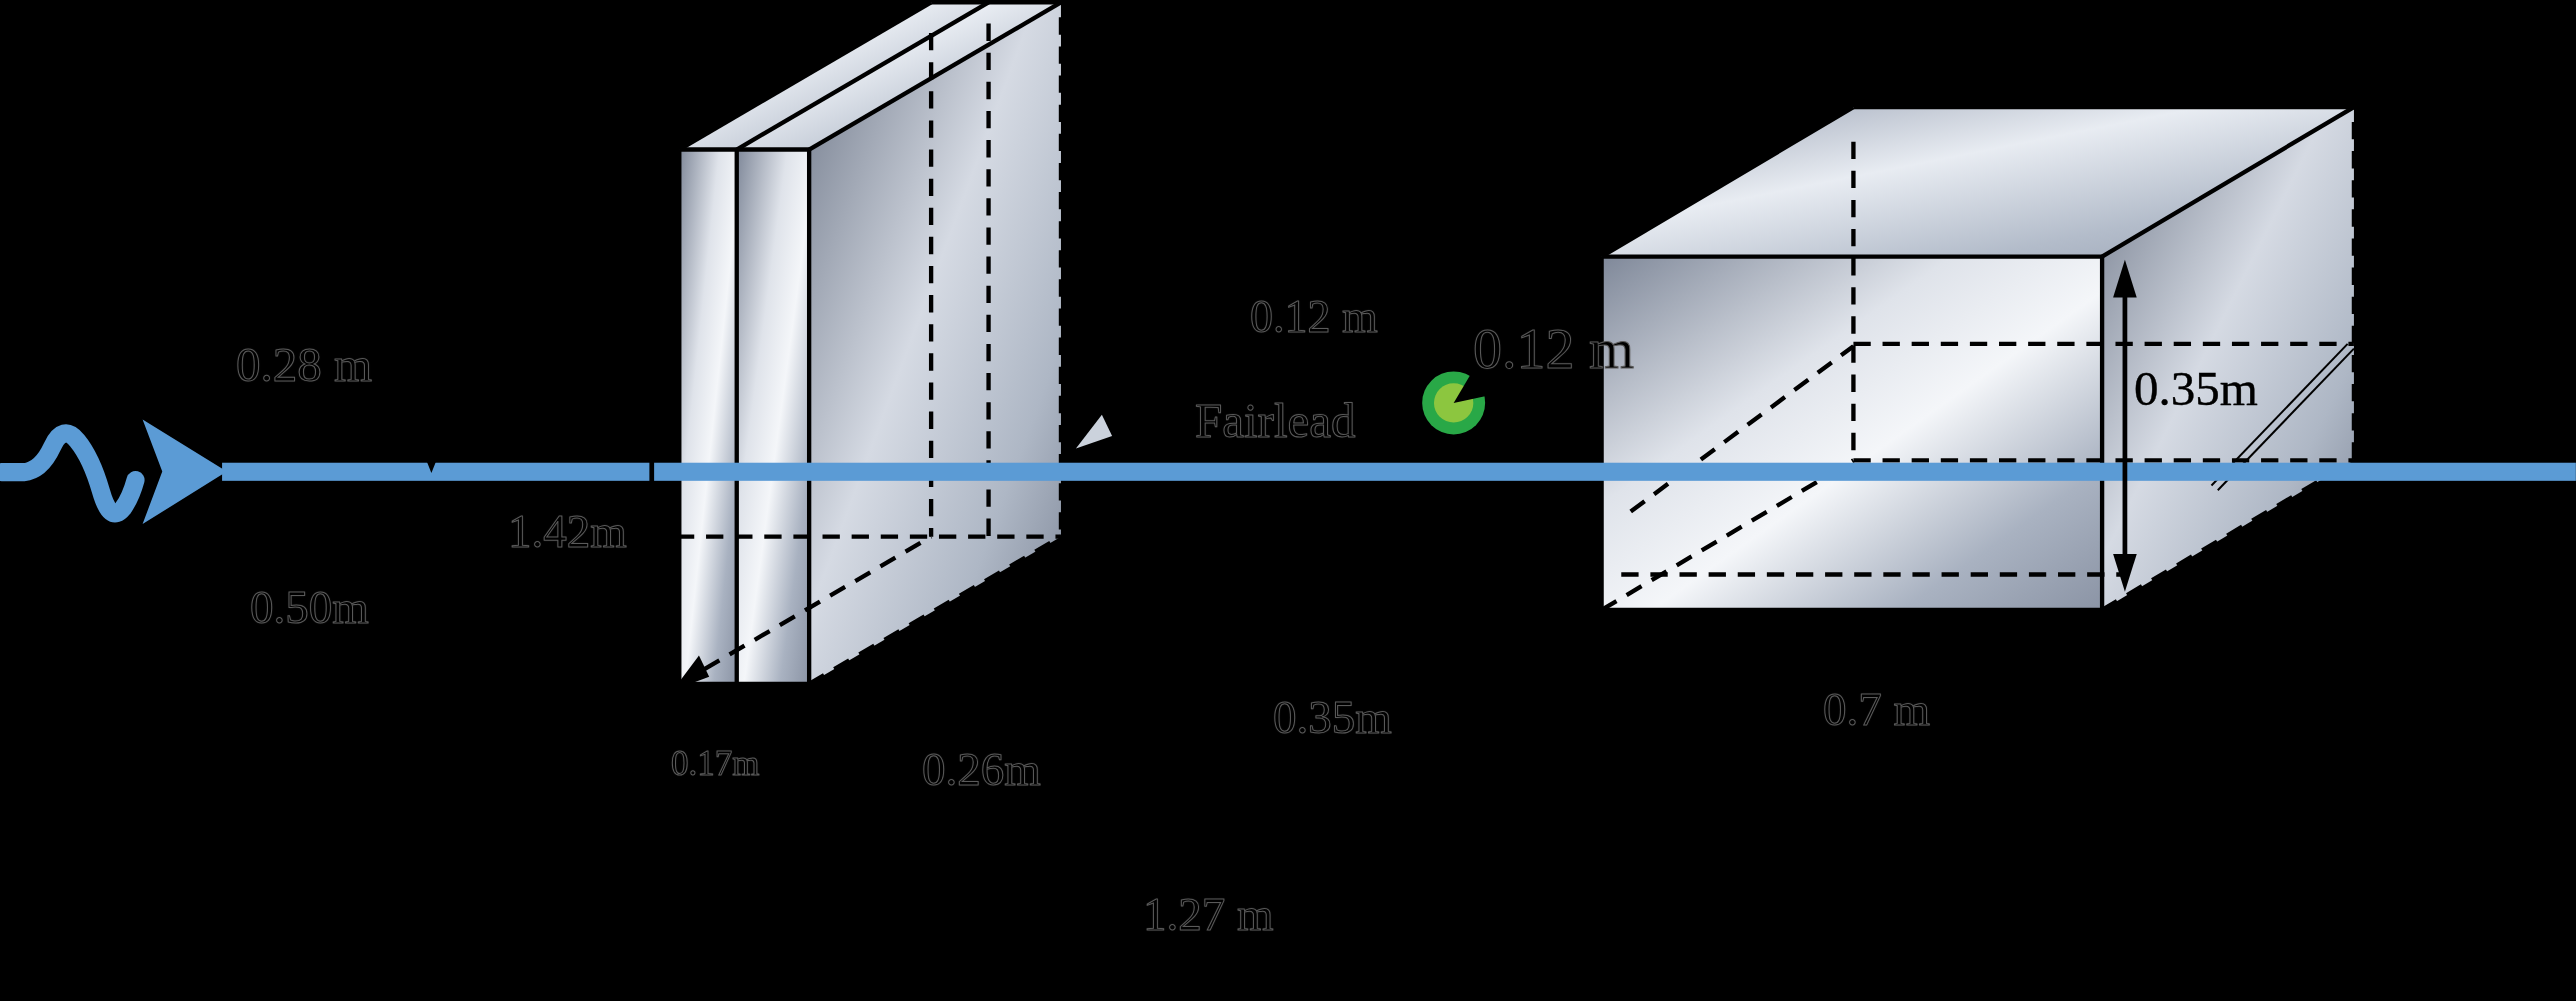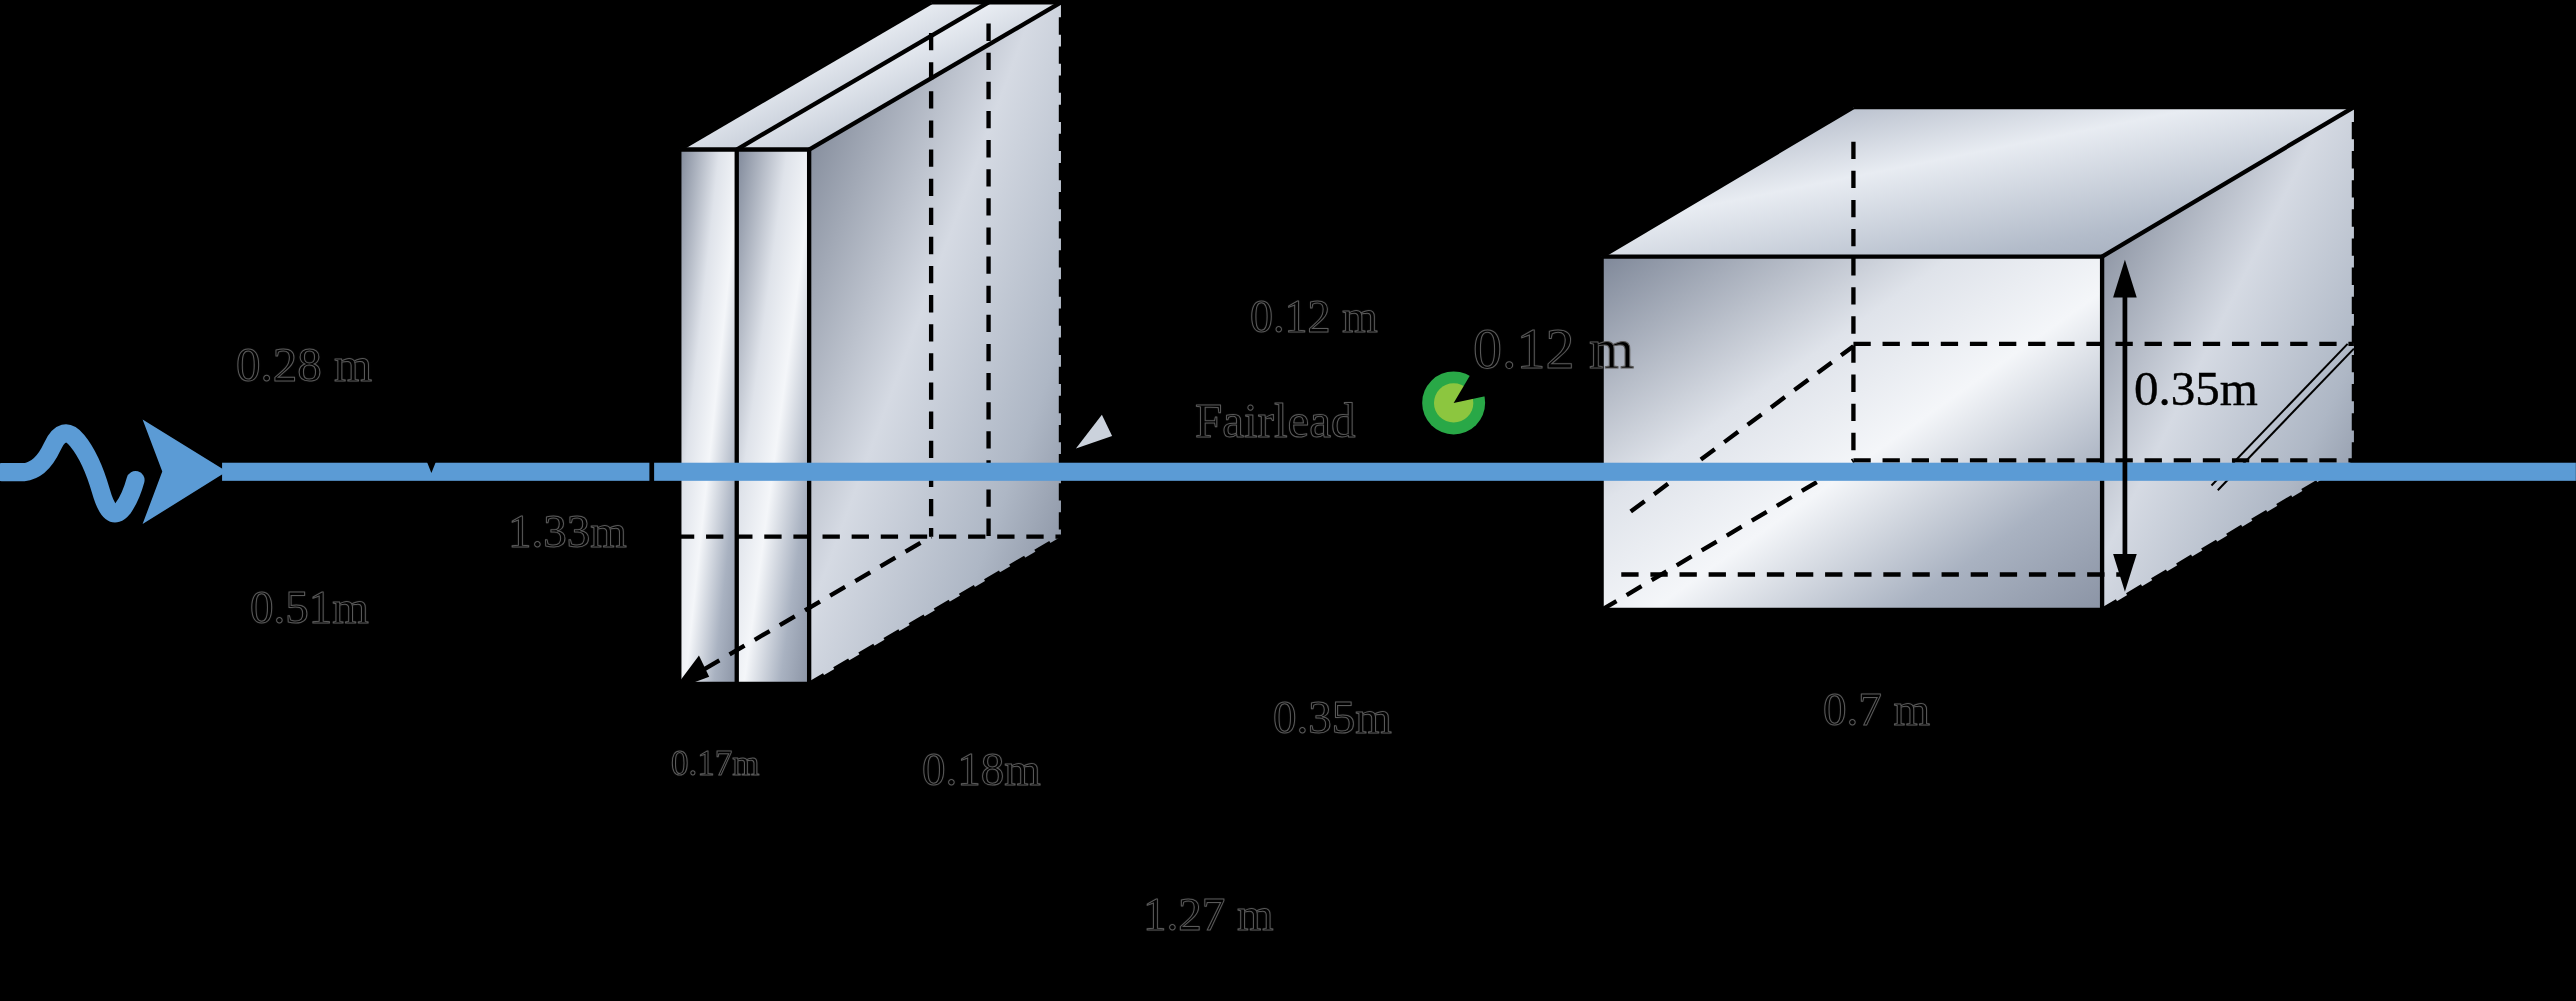--- a/index.html
+++ b/index.html
@@ -127,24 +127,24 @@
   </g>
 
   <g>
     <circle cx="1847" cy="512" r="40" fill="#29a847"></circle>
     <circle cx="1847" cy="512" r="25" fill="#8cc63f"></circle>
     <polygon points="1847,512 1912,498 1882,453" fill="#000000"></polygon>
   </g>
 </svg>
 
 <div class="lbl" style="left:236px;top:340px;font-size:49px">0.28 m</div>
-<div class="lbl" style="left:250px;top:584px;font-size:47px">0.51m</div>
-<div class="lbl" style="left:508px;top:508px;font-size:47px">1.33m</div>
+<div class="lbl" style="left:250px;top:584px;font-size:47px">0.50m</div>
+<div class="lbl" style="left:508px;top:508px;font-size:47px">1.42m</div>
 <div class="lbl" style="left:671px;top:746px;font-size:35px">0.17m</div>
-<div class="lbl" style="left:922px;top:746px;font-size:47px">0.18m</div>
+<div class="lbl" style="left:922px;top:746px;font-size:47px">0.26m</div>
 <div class="lbl" style="left:1250px;top:294px;font-size:46px">0.12 m</div>
 <div class="lbl" style="left:1195px;top:396px;font-size:49px">Fairlead</div>
 <div class="lbl" style="left:1473px;top:320px;font-size:58px">0.12 m</div>
 <div class="lbl" style="left:1273px;top:694px;font-size:47px">0.35m</div>
 <div class="lbl" style="left:1823px;top:686px;font-size:47px">0.7 m</div>
 <div class="lbl on-face" style="left:2134px;top:364px;font-size:49px">0.35m</div>
 <div class="lbl" style="left:1143px;top:891px;font-size:47px">1.27 m</div>
 
 </div>
 

